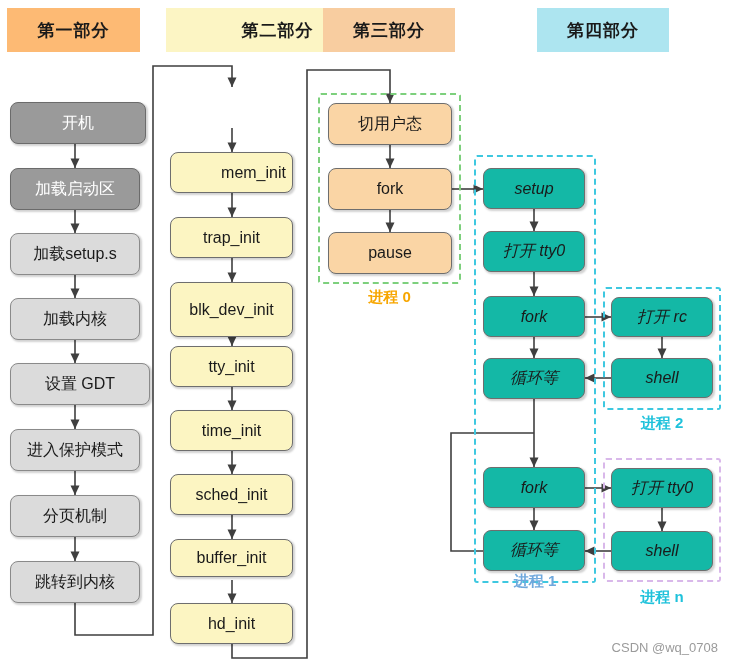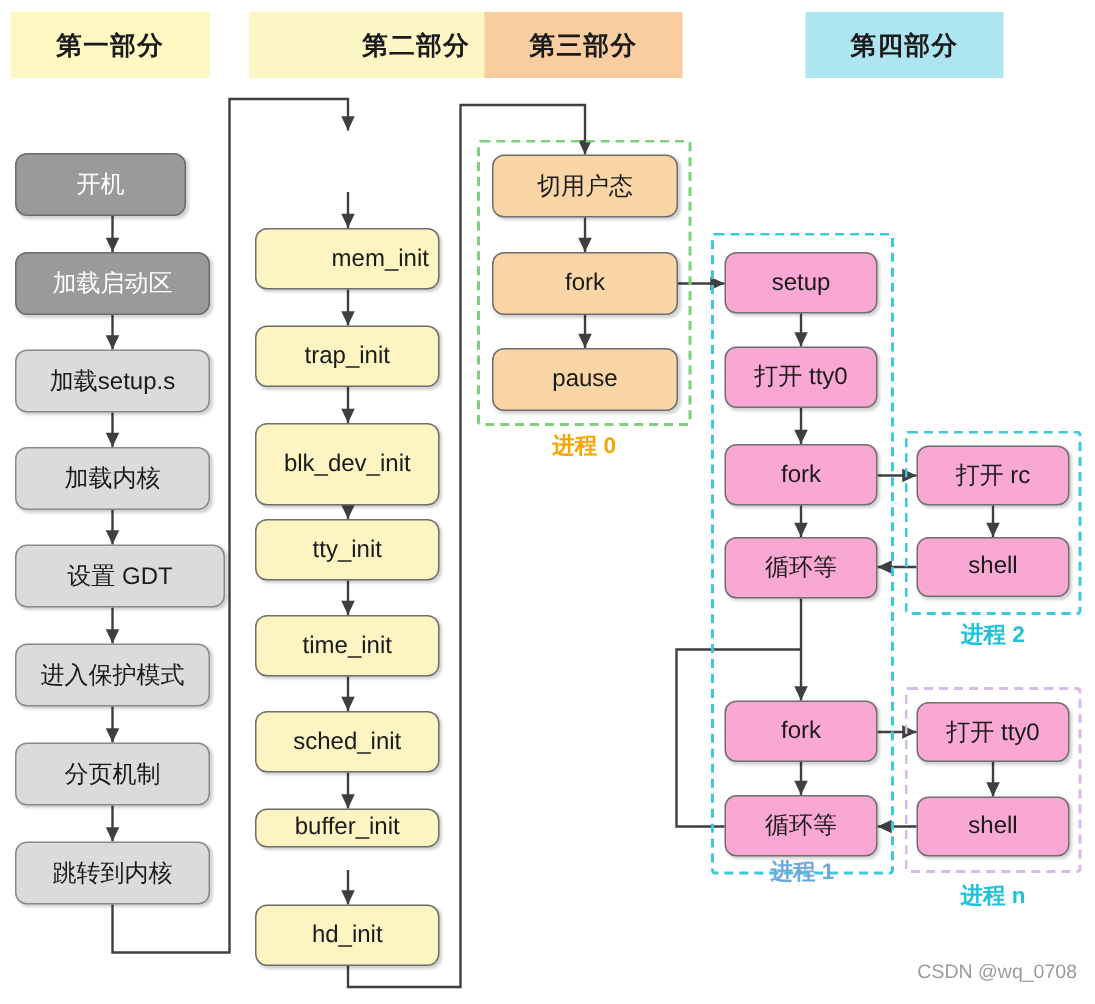--- a/index.html
+++ b/index.html
@@ -1,32 +1,32 @@
 <!DOCTYPE html>
 <html><head>
 <meta charset="utf-8">
 <style>
   html,body{margin:0;padding:0;background:#ffffff;}
   body{width:730px;height:669px;position:relative;font-family:"Liberation Sans","DejaVu Sans",sans-serif;overflow:hidden;}
   .stage{position:absolute;left:0;top:0;width:730px;height:669px;}
   svg.connectors{position:absolute;left:0;top:0;pointer-events:none;}
   .hdr{position:absolute;height:44px;display:flex;align-items:center;justify-content:center;
        font-size:17px;font-weight:bold;color:#1a1a1a;letter-spacing:1px;}
-  .hdr1{background:#fef9c3;}
+  .hdr1{background:#fdba74;}
   .hdr2{background:#fcf5c4;}
   .hdr3{background:#f8cda0;}
   .hdr4{background:#ade5f0;}
   .box{position:absolute;display:flex;align-items:center;justify-content:center;
        font-size:16px;border-radius:8px;border:1.5px solid #6e6e6e;color:#1a1a1a;
        box-shadow:1.5px 1.5px 2px rgba(0,0,0,0.18);box-sizing:border-box;background:#fff;}
   .b-dark{background:#9a9a9a;border-color:#6b6b6b;color:#ffffff;}
   .b-gray{background:#dbdbdb;border-color:#8a8a8a;}
   .b-yellow{background:#fcf5c2;border-color:#6e6e6e;}
   .b-orange{background:#fad5a5;border-color:#6e6e6e;}
-  .b-cyan{background:#f9a8d4;border-color:#6e6e6e;}
+  .b-cyan{background:#14b8a6;border-color:#6e6e6e;font-style:italic;}
   .grp{position:absolute;border:2px dashed;border-radius:3px;box-sizing:border-box;background:transparent;}
   .grp-green{border-color:#7dd07d;}
   .grp-blue{border-color:#3ec8e0;}
   .grp-purple{border-color:#d9b8ea;}
   .grp-label{position:absolute;font-size:15px;font-weight:bold;text-align:center;}
   .lbl-orange{color:#f7a600;}
   .lbl-blue{color:#6fa8dc;}
   .lbl-cyan{color:#1fc2db;}
   .watermark{position:absolute;font-size:13px;color:#9b9b9b;}
 </style>
@@ -99,36 +99,36 @@
       <polygon points="662,531 657.5,521.5 666.5,521.5" fill="#3F3F3F"></polygon>
       <polyline points="611,551 585,551" fill="none" stroke="#3F3F3F" stroke-width="1.6"></polyline>
       <polygon points="585,551 594.5,546.5 594.5,555.5" fill="#3F3F3F"></polygon>
     </svg>
 
   <div class="hdr hdr1" style="left:7px;top:8px;width:133px;">第一部分</div>
   <div class="hdr hdr2" style="left:166px;top:8px;width:133px;padding-left:45px;">第二部分</div>
   <div class="hdr hdr3" style="left:323px;top:8px;width:132px;">第三部分</div>
   <div class="hdr hdr4" style="left:537px;top:8px;width:132px;">第四部分</div>
 
-  <div class="box b-dark" style="left:10px;top:102px;width:114px;height:42px;text-align:right;">开机</div>
+  <div class="box b-dark" style="left:10px;top:102px;width:136px;height:42px;text-align:right;">开机</div>
   <div class="box b-dark" style="left:10px;top:168px;width:130px;height:42px;">加载启动区</div>
   <div class="box b-gray" style="left:10px;top:233px;width:130px;height:42px;">加载setup.s</div>
   <div class="box b-gray" style="left:10px;top:298px;width:130px;height:42px;">加载内核</div>
   <div class="box b-gray" style="left:10px;top:363px;width:140px;height:42px;">设置 GDT</div>
   <div class="box b-gray" style="left:10px;top:429px;width:130px;height:42px;">进入保护模式</div>
   <div class="box b-gray" style="left:10px;top:495px;width:130px;height:42px;">分页机制</div>
   <div class="box b-gray" style="left:10px;top:561px;width:130px;height:42px;">跳转到内核</div>
 
   <div class="box b-yellow" style="left:170px;top:152px;width:123px;height:41px;padding-left:44px;">mem_init</div>
   <div class="box b-yellow" style="left:170px;top:217px;width:123px;height:41px;">trap_init</div>
   <div class="box b-yellow" style="left:170px;top:282px;width:123px;height:55px;">blk_dev_init</div>
   <div class="box b-yellow" style="left:170px;top:346px;width:123px;height:41px;">tty_init</div>
   <div class="box b-yellow" style="left:170px;top:410px;width:123px;height:41px;">time_init</div>
   <div class="box b-yellow" style="left:170px;top:474px;width:123px;height:41px;">sched_init</div>
-  <div class="box b-yellow" style="left:170px;top:539px;width:123px;height:26px;">buffer_init</div>
+  <div class="box b-yellow" style="left:170px;top:539px;width:123px;height:38px;">buffer_init</div>
   <div class="box b-yellow" style="left:170px;top:603px;width:123px;height:41px;">hd_init</div>
 
   <div class="grp grp-green" style="left:318px;top:93px;width:143px;height:191px;"></div>
   <div class="box b-orange" style="left:328px;top:103px;width:124px;height:42px;">切用户态</div>
   <div class="box b-orange" style="left:328px;top:168px;width:124px;height:42px;">fork</div>
   <div class="box b-orange" style="left:328px;top:232px;width:124px;height:42px;">pause</div>
   <div class="grp-label lbl-orange" style="left:318px;top:288px;width:143px;">进程 0</div>
 
   <div class="grp grp-blue" style="left:474px;top:155px;width:122px;height:428px;"></div>
   <div class="box b-cyan" style="left:483px;top:168px;width:102px;height:41px;">setup</div>

